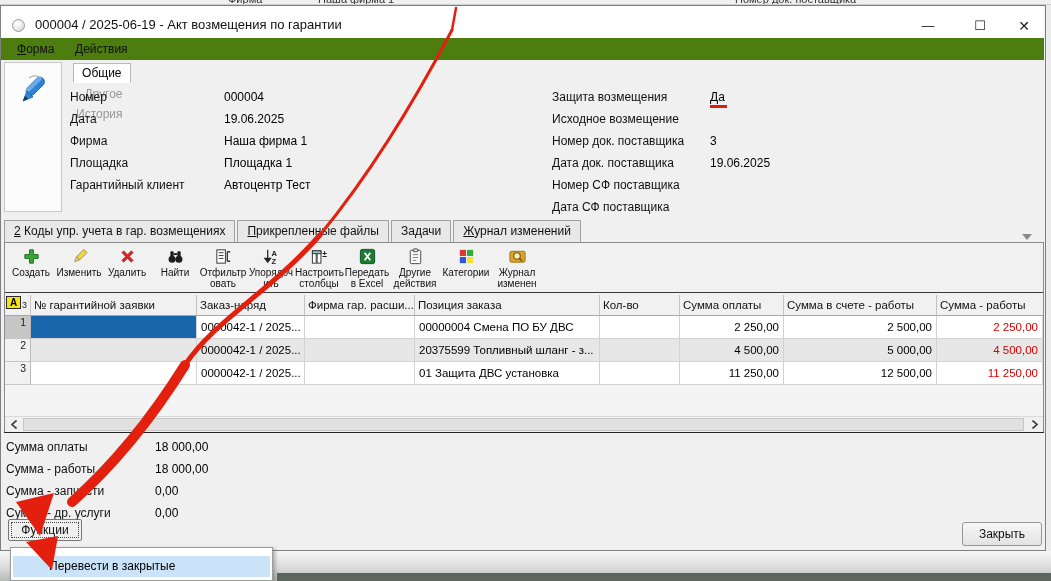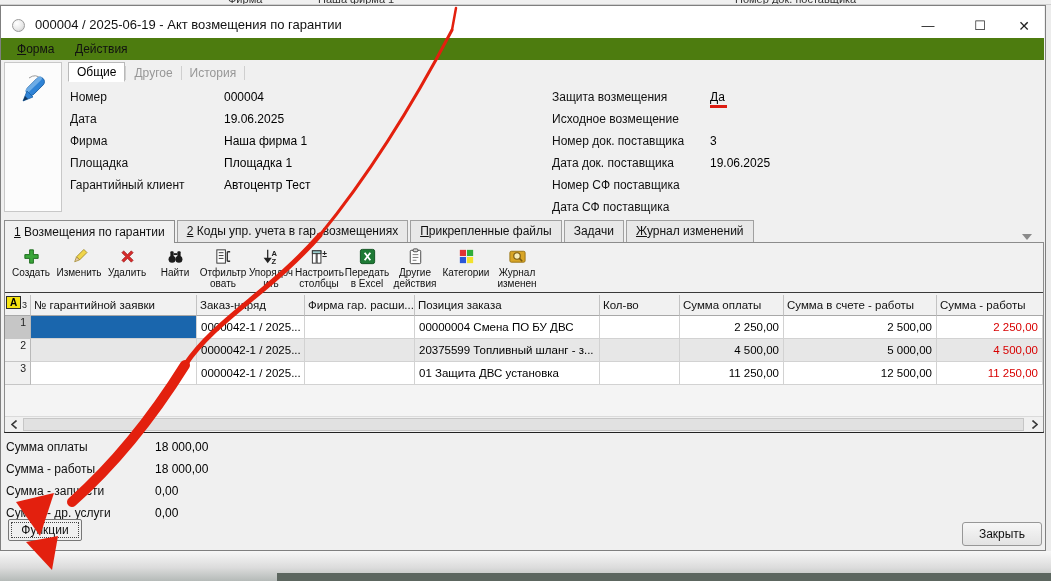--- a/index.html
+++ b/index.html
@@ -30,21 +30,21 @@
   .winbtn.min { left:908px; } .winbtn.max { left:960px; } .winbtn.cls { left:1004px; font-size:14px; }
 
   .menubar { position:absolute; left:1px; top:38px; width:1043px; height:22px; background:#4d7c0f; }
   .menu-item { position:absolute; top:3px; font-size:12px; color:#111; padding:1px 4px; }
   .menu-item .accel { text-decoration:underline; }
   .mi-form { left:12px; } .mi-actions { left:70px; }
 
   
   .icon-panel { position:absolute; left:4px; top:62px; width:58px; height:150px;
                 background:#fcfcfc; border:1px solid #c8c8c8; }
-  .small-tabs { position:absolute; left:68px; top:63px; height:19px; display:flex; align-items:flex-end; font-size:12px; }
+  .small-tabs { position:absolute; left:68px; top:63px; height:19px; display:flex; align-items:flex-end; font-size:12px;flex-direction:column; }
   .stab { padding:2px 8px 2px 8px; color:#979797; }
   .stab.active { color:#000; background:#fff; border:1px solid #b9b9b9; border-bottom:1px solid #fff; }
   .stab-sep { width:1px; height:14px; background:#cfcfcf; margin-bottom:2px; }
 
   .fld-label { position:absolute; font-size:12px; color:#111; white-space:nowrap; }
   .fld-value { position:absolute; font-size:12px; color:#000; white-space:nowrap; }
   .val-underline { border-bottom:3px solid #dd1d12; padding:0 2px 1px 0; }
 
   
   .page-tabs { position:absolute; left:4px; top:220px; height:23px; display:flex; align-items:flex-end; font-size:12px; }
@@ -177,21 +177,20 @@
   <div class="fld-label" style="left:552px; top:134px">Номер док. поставщика</div>
   <div class="fld-value" style="left:710px; top:134px">3</div>
   <div class="fld-label" style="left:552px; top:156px">Дата док. поставщика</div>
   <div class="fld-value" style="left:710px; top:156px">19.06.2025</div>
   <div class="fld-label" style="left:552px; top:178px">Номер СФ поставщика</div>
   <div class="fld-value" style="left:710px; top:178px"></div>
   <div class="fld-label" style="left:552px; top:200px">Дата СФ поставщика</div>
   <div class="fld-value" style="left:710px; top:200px"></div>
 
   <div class="page-tabs">
-    <div class="ptab active"><span class="accel">1</span><span> Возмещения по гарантии</span></div>
     <div class="ptab"><span class="accel">2</span><span> Коды упр. учета в гар. возмещениях</span></div>
     <div class="ptab"><span class="accel">П</span><span>рикрепленные файлы</span></div>
     <div class="ptab"><span class="accel"></span><span>Задачи</span></div>
     <div class="ptab"><span class="accel">Ж</span><span>урнал изменений</span></div>
   </div>
   <div class="tab-dd">
     <svg width="10" height="7" viewBox="0 0 10 7">
         <path d="M0 0 L10 0 L5 6 Z" fill="#8a8a8a"></path>
       </svg>
   </div>
@@ -366,20 +365,23 @@
   <div class="sum-label" style="top:462px">Сумма - работы</div>
   <div class="sum-value" style="top:462px">18 000,00</div>
   <div class="sum-label" style="top:484px">Сумма - запчасти</div>
   <div class="sum-value" style="top:484px">0,00</div>
   <div class="sum-label" style="top:506px">Сумма - др. услуги</div>
   <div class="sum-value" style="top:506px">0,00</div>
 
   <div class="btn-func">Функции</div>
   <div class="btn-close">Закрыть</div>
 
+  <div class="popup">
+    <div class="popup-item">Перевести в закрытые</div>
+  </div>
 
   <svg class="annotation" viewBox="0 0 1051 581">
     <g stroke="#e3200e" fill="none" stroke-linecap="round">
       <path d="M456 8 L452 30" stroke-width="2.5"></path>
       <path d="M452 30 C410 110 365 180 320 235" stroke-width="3"></path>
       <path d="M320 235 C270 292 215 320 185 365" stroke-width="5"></path>
       <path d="M185 365 C160 405 125 455 72 502" stroke-width="10"></path>
     </g>
     <polygon points="16,502 54,493 40,536" fill="#e3200e"></polygon>
     <polygon points="26,542 58,536 52,570" fill="#e3200e"></polygon>

